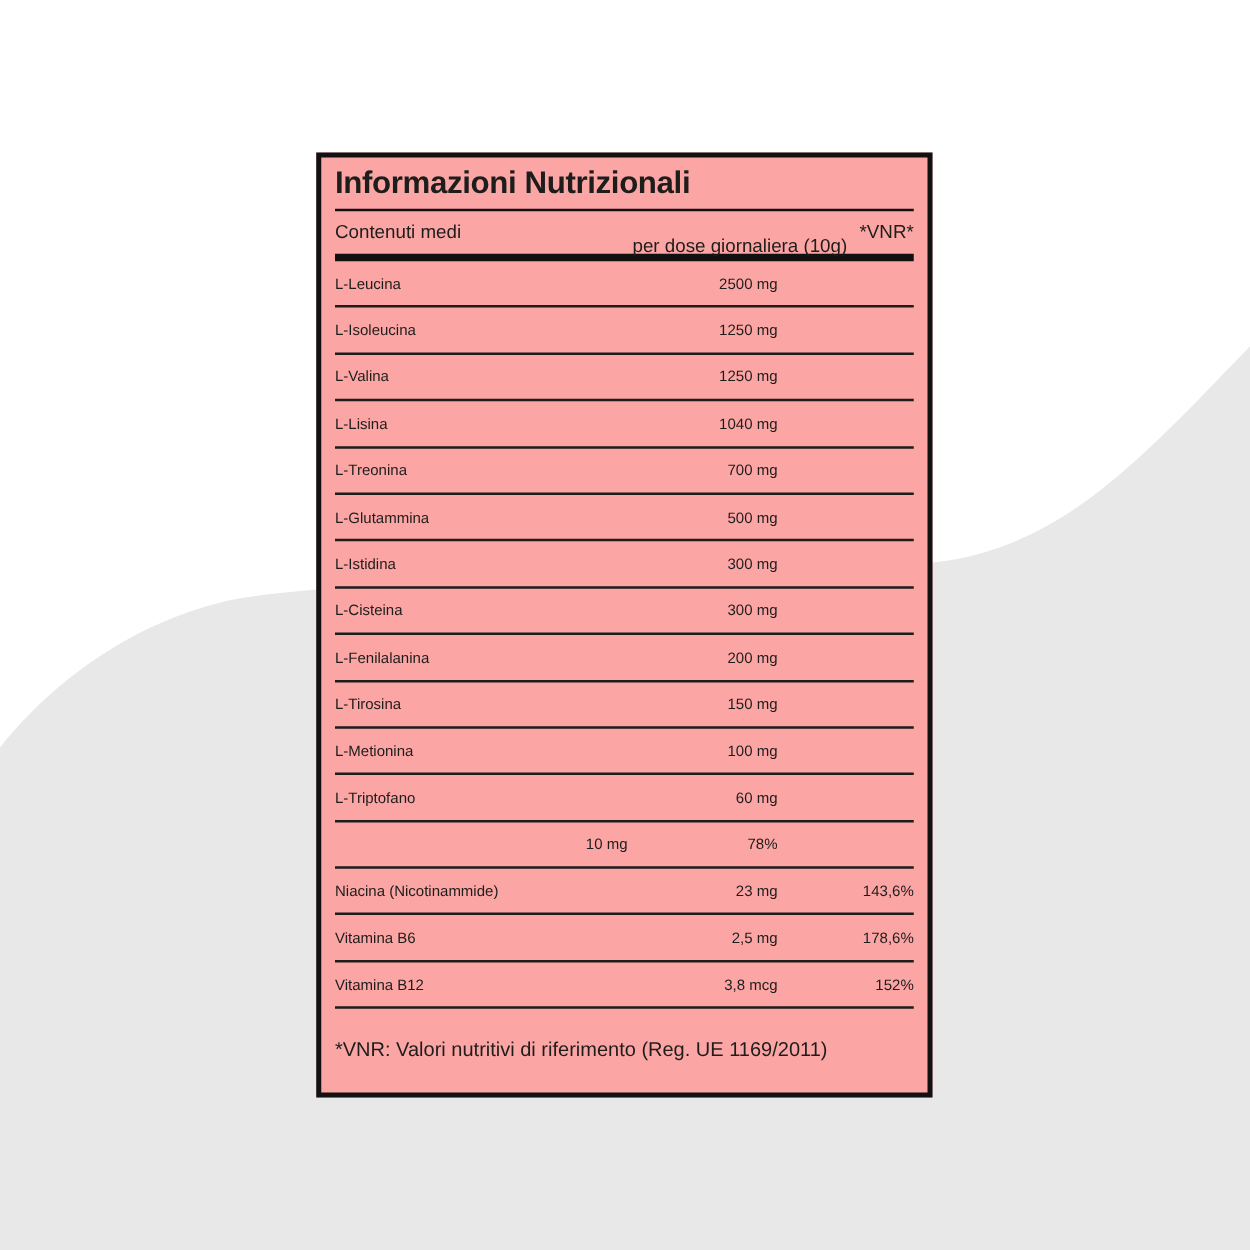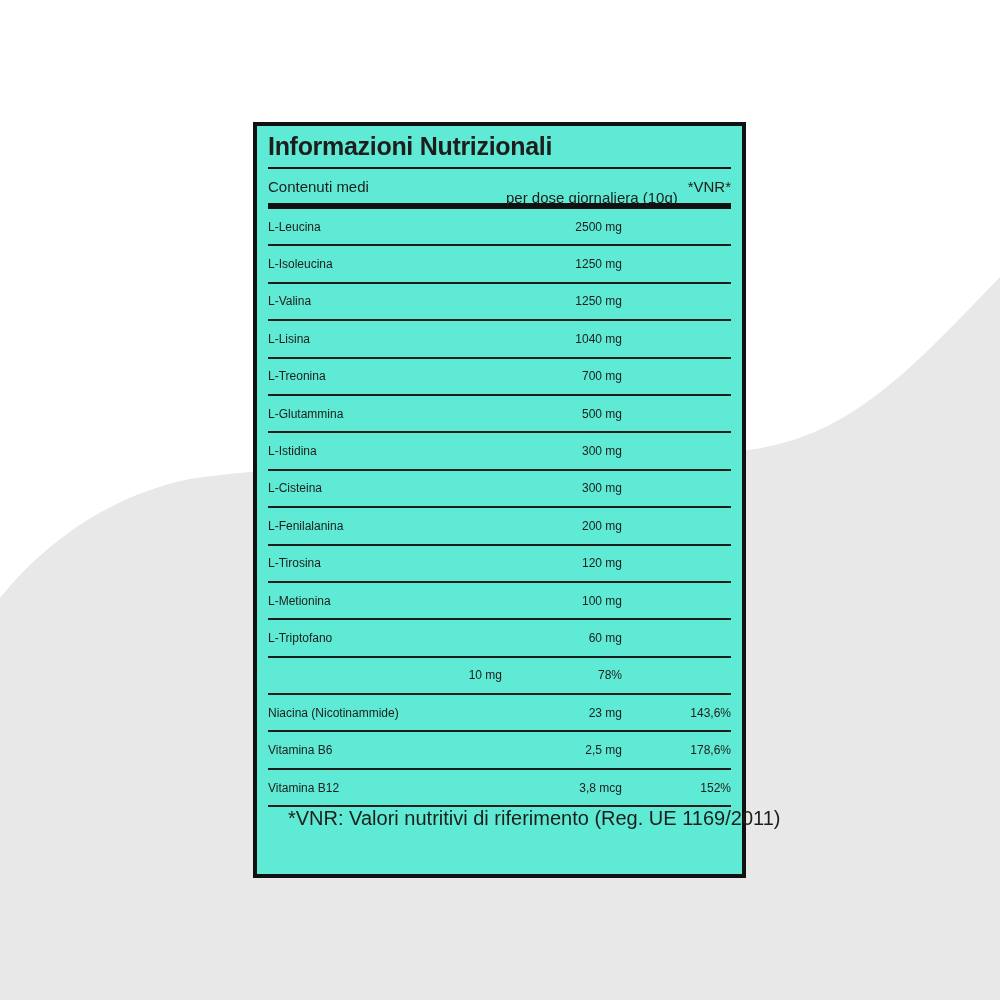--- a/index.html
+++ b/index.html
@@ -22,21 +22,21 @@
     top: 0;
     z-index: 0;
   }
   .ntable {
     position: absolute;
     left: 253px;
     top: 122px;
     width: 493px;
     height: 756px;
     box-sizing: border-box;
-    background: #5eead4;
+    background: #fca5a5;
     border: 4px solid #111111;
     padding: 0 11px;
     display: flex;
     flex-direction: column;
     z-index: 1;
     color: #1d1d1b;
   }
   .title-row {
     height: 43px;
     flex: none;
@@ -107,22 +107,22 @@
     text-align: right;
     white-space: nowrap;
   }
   .row .vnr {
     text-align: right;
     white-space: nowrap;
   }
   .foot-row {
     flex: 1;
     display: flex;
-    font-size: 20px;
-    margin-left: 20px;
+    align-items: center;
+    font-size: 16px;
   }
   .foot-row .footnote {
     white-space: nowrap;
   }
 </style>
 </head>
 <body>
 
 <div class="stage">
 
@@ -190,21 +190,21 @@
           <span class="cell amount">300 mg</span>
           <span class="cell vnr"></span>
         </div>
         <div class="row">
           <span class="cell label">L-Fenilalanina</span>
           <span class="cell amount">200 mg</span>
           <span class="cell vnr"></span>
         </div>
         <div class="row">
           <span class="cell label">L-Tirosina</span>
-          <span class="cell amount">120 mg</span>
+          <span class="cell amount">150 mg</span>
           <span class="cell vnr"></span>
         </div>
         <div class="row">
           <span class="cell label">L-Metionina</span>
           <span class="cell amount">100 mg</span>
           <span class="cell vnr"></span>
         </div>
         <div class="row">
           <span class="cell label">L-Triptofano</span>
           <span class="cell amount">60 mg</span>

